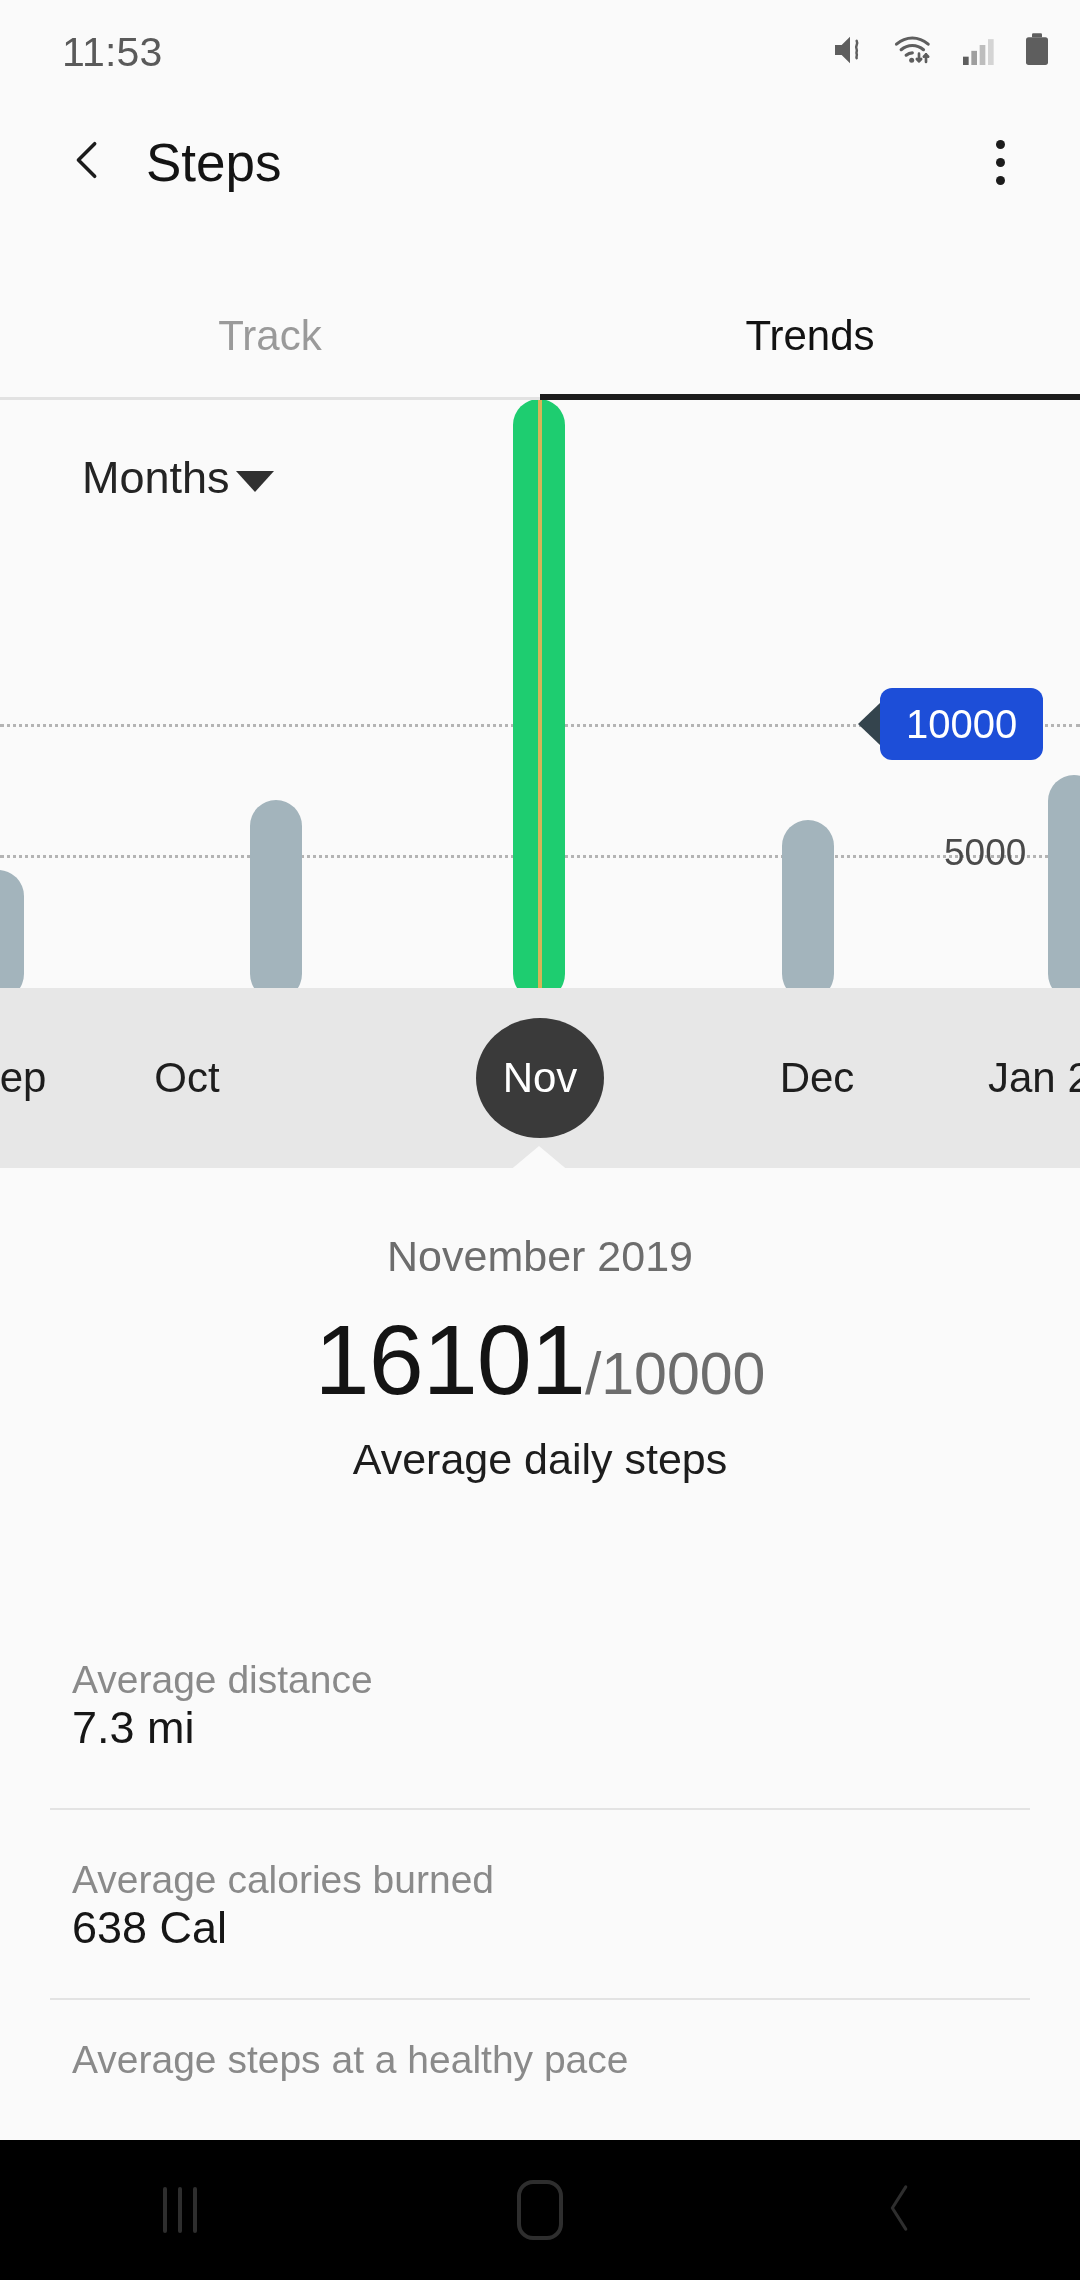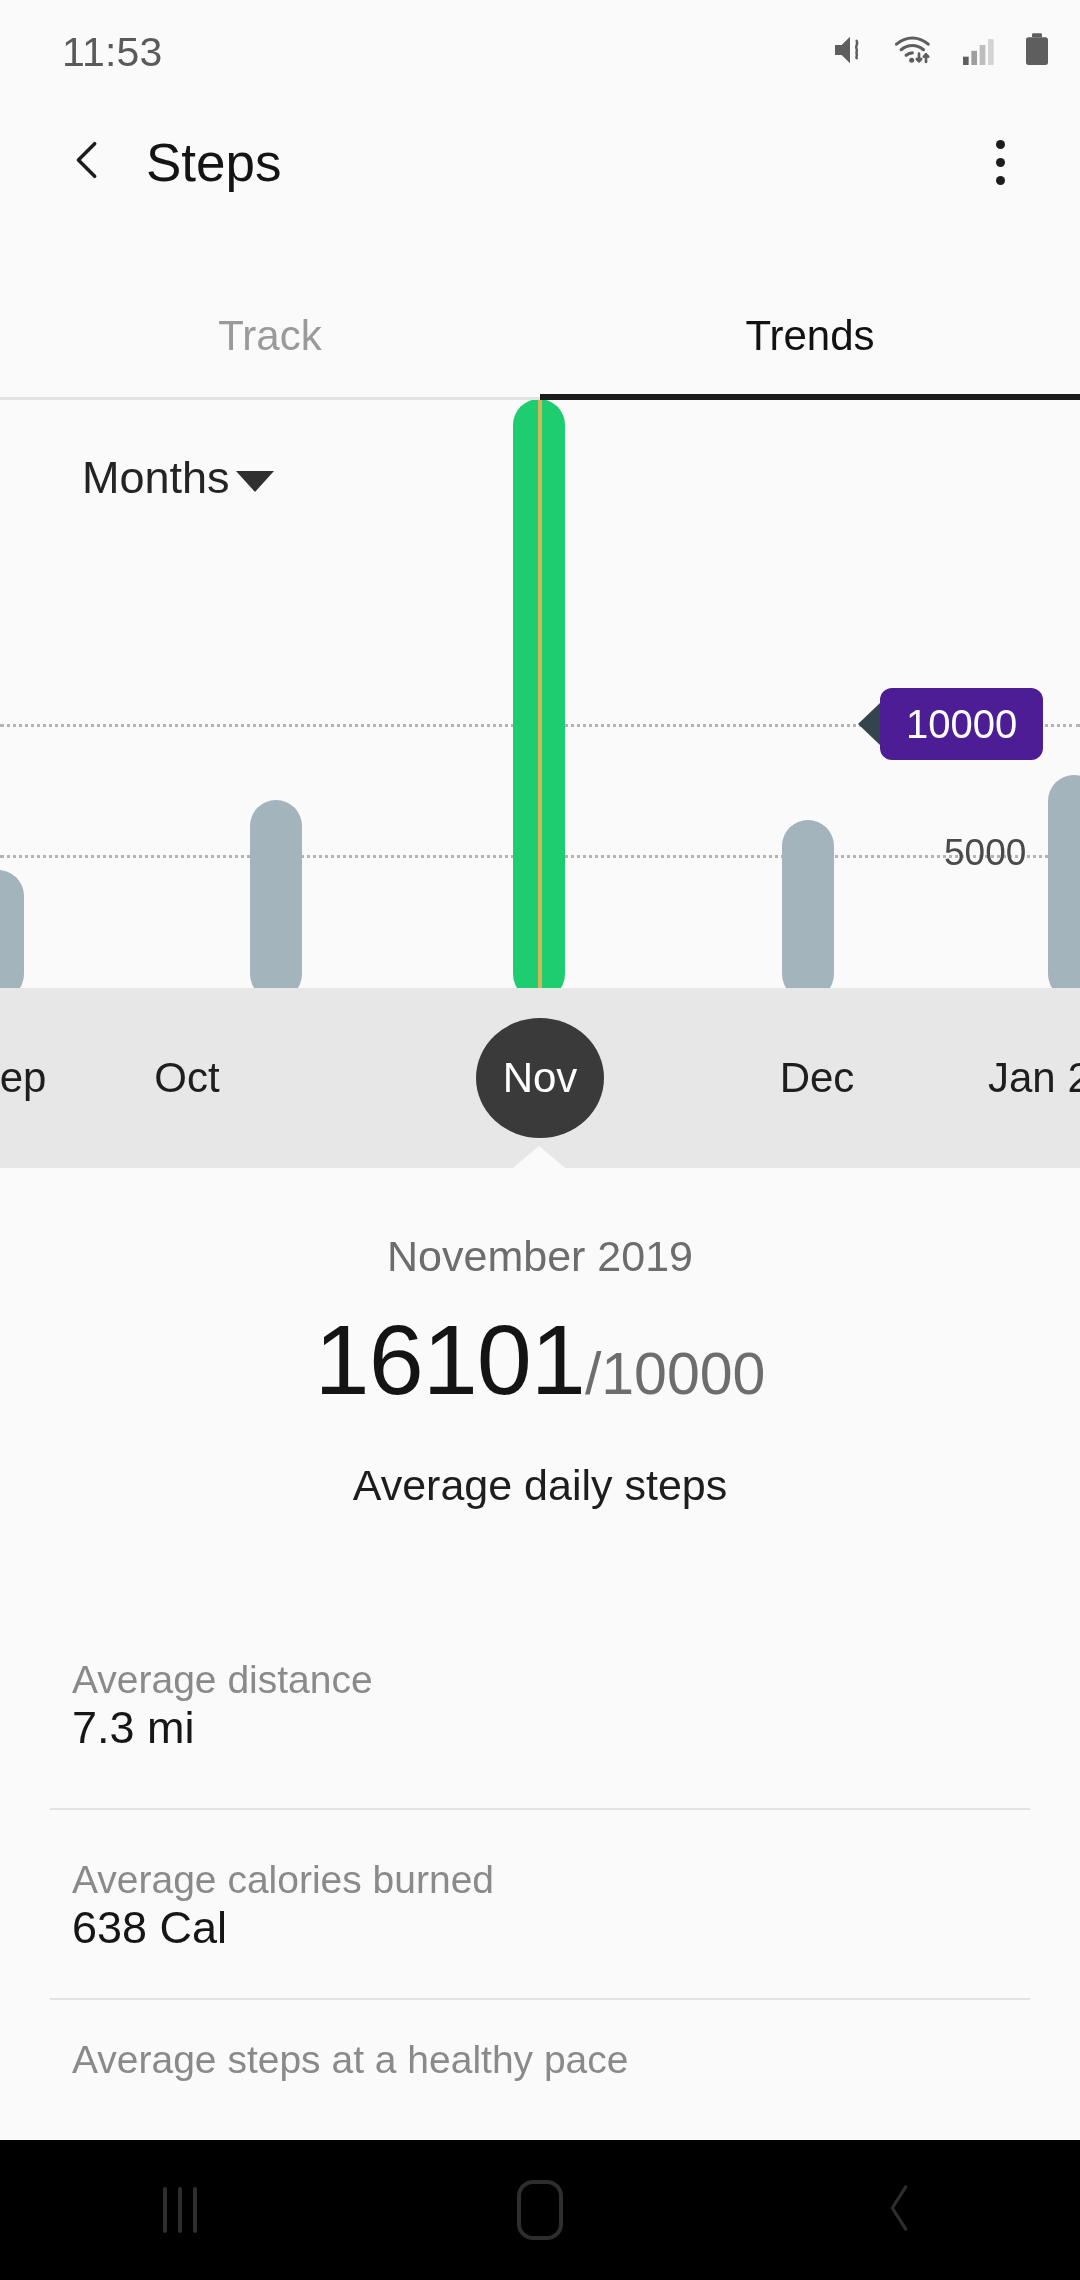--- a/index.html
+++ b/index.html
@@ -75,21 +75,21 @@
   .grid-10000{ top:324px; }
   .grid-5000{  top:455px; }
   .grid-label{
     position:absolute; font-size:37px; color:#4a4a4a;
   }
   .label-5000{ left:944px; top:432px; }
 
   .goal-badge{
     position:absolute; left:880px; top:288px;
     height:72px; padding:0 26px; border-radius:12px;
-    background:#4c1d95; color:#ffffff; font-size:40px;
+    background:#1d4ed8; color:#ffffff; font-size:40px;
     display:flex; align-items:center; justify-content:center;
   }
   .goal-badge::before{
     content:""; position:absolute; left:-22px; top:50%; transform:translateY(-50%);
     width:0;height:0;border-top:21px solid transparent;border-bottom:21px solid transparent;
     border-right:22px solid #34444d;
   }
 
   .bar{ position:absolute; width:52px; border-radius:26px; background:#a3b4bc; }
   .bar.highlight{ background:#1ecd70; }
@@ -121,21 +121,21 @@
 
   
   .summary{
     position:absolute; left:0; top:1200px; width:1080px;
     display:flex; flex-direction:column; align-items:center;
   }
   .sum-month{ font-size:43px; color:#6d6d6d; margin-top:32px; }
   .sum-values{ display:flex; align-items:baseline; margin-top:22px; }
   .sum-main{ font-size:99px; color:#141414; letter-spacing:-1px; }
   .sum-goal{ font-size:59px; color:#6d6d6d; }
-  .sum-caption{ font-size:43px; color:#1d1d1d; margin-top:44px; }
+  .sum-caption{ font-size:43px; color:#1d1d1d; margin-top:18px; }
 
   
   .stats{ position:absolute; left:0; top:1630px; width:1080px; }
   .stat-row{ position:relative; padding:0 72px; }
   .stat-label{ font-size:39px; color:#8a8a8a; }
   .stat-value{ font-size:45px; color:#161616; }
   .stat-div{
     position:absolute; left:50px; right:50px; bottom:0; height:2px; background:#e3e3e3;
   }
 

